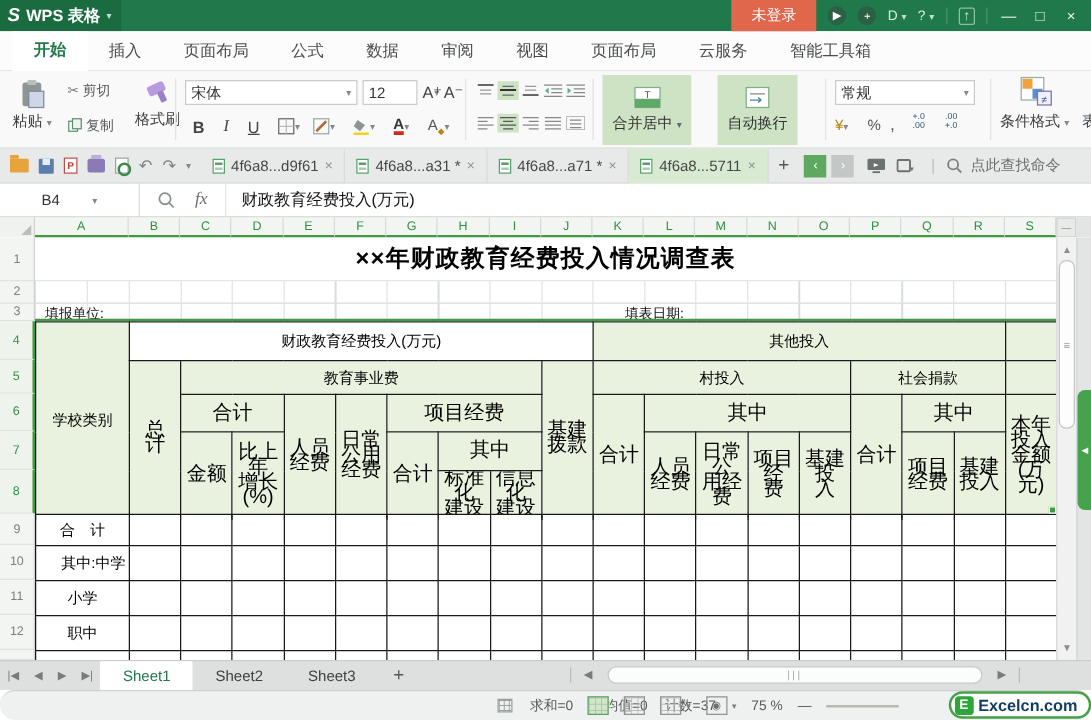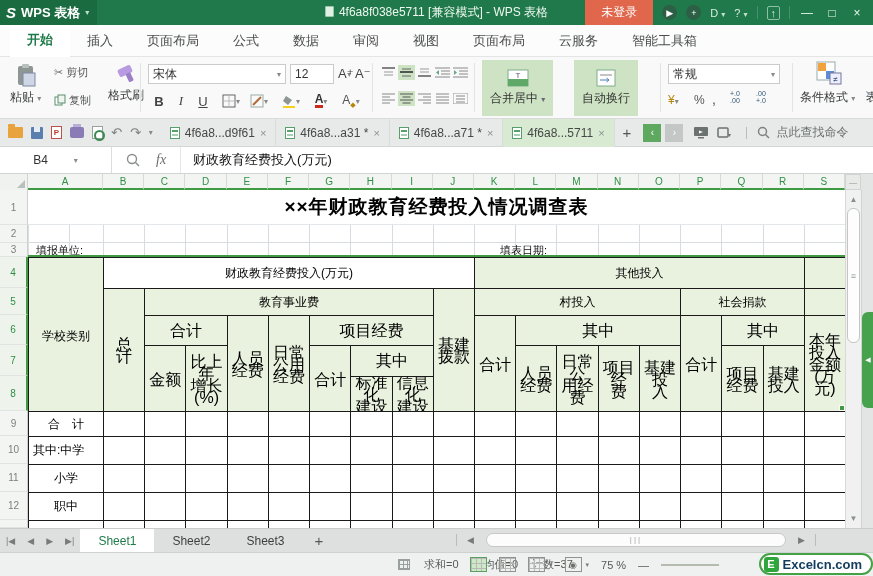--- a/index.html
+++ b/index.html
@@ -94,39 +94,39 @@
   .r3lbl { position:absolute; top:53px; font-size:11px; color:#111; }
   table { border-collapse:collapse; table-layout:fixed; }
   #hdr { position:absolute; left:0; top:67px; width:817px; outline:2px solid #3f9a42; outline-offset:0; }
   #hdr td { border:1px solid #1a1a1a; background:#e8f2de; text-align:center; vertical-align:middle; font-size:16px; line-height:12px; color:#000; white-space:pre-line; padding:0; overflow:hidden; }
   #hdr td.white { background:#fff; }
   #hdr td.big { font-size:12px; }
   #fill-handle { position:absolute; left:811px; top:215px; width:6px; height:6px; background:#3f9a42; border:1px solid #fff; z-index:3; }
   #dtab { position:absolute; left:0; top:221px; width:817px; }
   #dtab td { border:1px solid #1a1a1a; background:#fff; font-size:12px; color:#000; padding:0; overflow:hidden; }
   #dtab td.rowlbl { text-align:center; }
-  #dtab td.rowlbl.left { text-align:left; padding-left:4px; }
+  #dtab td.rowlbl.left { text-align:left; padding-left:20px; }
   #vscroll { position:absolute; left:845px; top:0; width:16px; height:338px; background:#f0f1f0; border-left:1px solid #d6d9d6; }
   .sarr { position:absolute; left:0; width:15px; height:15px; color:#8a8f8a; font-size:8px; display:flex; align-items:center; justify-content:center; }
   #vthumb { position:absolute; left:1px; top:18px; width:13px; height:135px; background:#fdfdfd; border:1px solid #c3c6c3; border-radius:6px; display:flex; align-items:center; justify-content:center; color:#9aa09b; font-size:9px; }
   #side-strip { position:absolute; left:861px; top:0; width:12px; height:338px; background:#e2e5e4; border-left:1px solid #cfd3d1; }
   #side-handle { position:absolute; left:0; top:122px; width:12px; height:96px; background:#46a24c; border-radius:6px 0 0 6px; display:flex; align-items:center; justify-content:center; color:#fff; font-size:7px; }
 
   
   #sheetbar { left:0; top:528px; width:873px; height:24px; background:#dde0df; border-top:1px solid #c9cdcb; display:flex; align-items:center; }
   .snav { font-size:9px; color:#777c79; padding:0 6px; }
   .stab { height:24px; display:flex; align-items:center; padding:0 18px; font-size:12px; color:#3d403e; }
   .stab.active { background:#fff; color:#1f7a49; }
   #sheet-add { font-size:15px; color:#555957; padding:0 12px; }
   #hscroll { position:absolute; left:452px; top:530px; width:390px; height:19px; display:flex; align-items:center; }
   #hthumb { width:300px; height:14px; background:#fcfcfc; border:1px solid #c6c9c8; border-radius:7px; margin:0 6px; display:flex; align-items:center; justify-content:center; color:#a0a5a2; font-size:8px; letter-spacing:2px; }
   .hdiv { width:1px; height:12px; background:#b8bcba; margin:0 4px; }
 
   
-  #statusbar { left:0; top:552px; width:873px; height:24px; background:#eff1f0; border-top:1px solid #cdd1cf; display:flex; align-items:center; font-size:11px; color:#555a57; }
+  #statusbar { left:0; top:552px; width:873px; height:24px; background:#eff1f0; border-top:1px solid #cdd1cf; display:flex; align-items:center; font-size:11px; color:#555a57;border-radius:12px; }
   #stat-left { position:absolute; left:398px; display:flex; align-items:center; gap:14px; }
   #stat-grid-ic { width:12px; height:11px; border:1px solid #9aa09d;
     background-image:linear-gradient(#9aa09d 1px,transparent 1px),linear-gradient(90deg,#9aa09d 1px,transparent 1px);
     background-size:4px 4px; }
   #stat-right { position:absolute; left:470px; display:flex; align-items:center; gap:12px; }
   .view-ic { width:17px; height:15px; border:1px solid #8e938f; display:flex; align-items:center; justify-content:center; font-size:9px; color:#6c716e;
     background-image:linear-gradient(#b6bbb7 1px,transparent 1px),linear-gradient(90deg,#b6bbb7 1px,transparent 1px); background-size:5px 5px; }
   .view-ic.on { background-color:#cfe8c8; border-color:#5f9e63; }
   .view-caret { font-size:7px; color:#777c79; margin-left:-8px; }
   #zoom-track { width:58px; height:2px; background:#b4bcb1; }
@@ -136,21 +136,20 @@
 </style>
 </head>
 <body>
 
 <div class="abs" id="titlebar">
   <div id="logo-block">
     <span id="logo-s">S</span>
     <span id="app-name">WPS 表格</span>
     <span class="tcaret">▾</span>
   </div>
-  <div id="doc-title"><span class="doc-ic"></span><span>4f6a8f038e5711 [兼容模式] - WPS 表格</span></div>
   <div id="title-right">
     <div id="login-btn">未登录</div>
     <span class="tb-ic">▶</span>
     <span class="tb-ic">+</span>
     <span class="tb-txt"><span>D</span> <span class="tcaret">▾</span></span>
     <span class="tb-txt"><span>?</span> <span class="tcaret">▾</span></span>
     <span class="tb-div"></span>
     <span class="tb-txt" style="border:1px solid #8fbfa4;padding:0 3px;border-radius:2px;">↑</span>
     <span class="tb-div"></span>
     <span class="win-ic">—</span>

